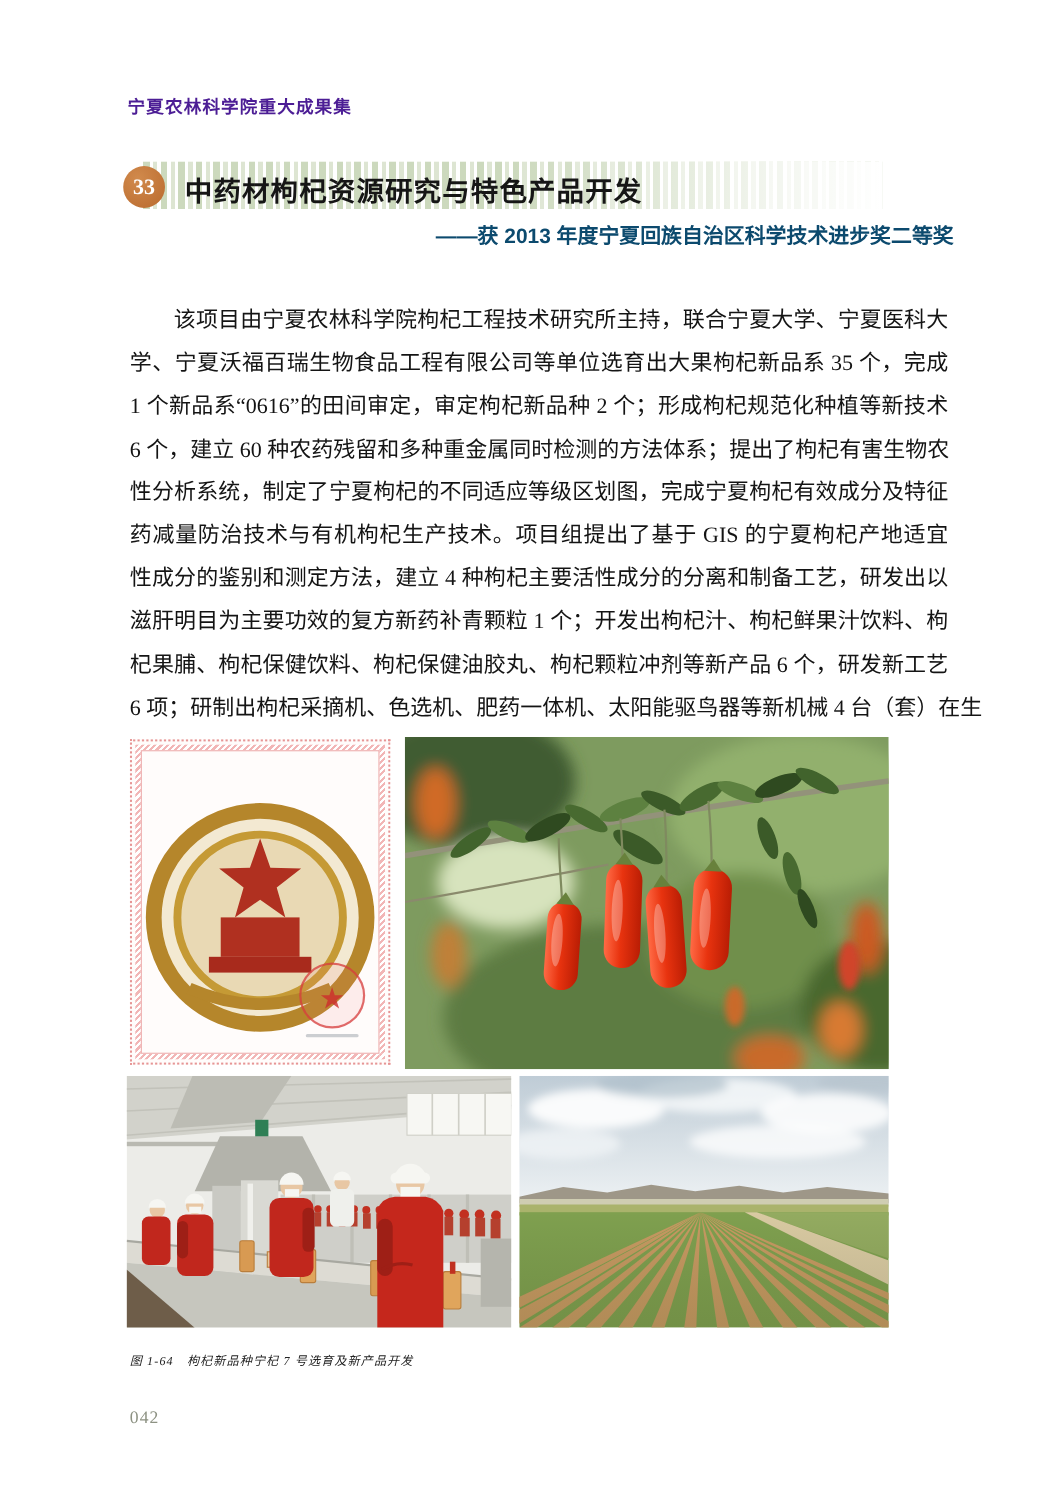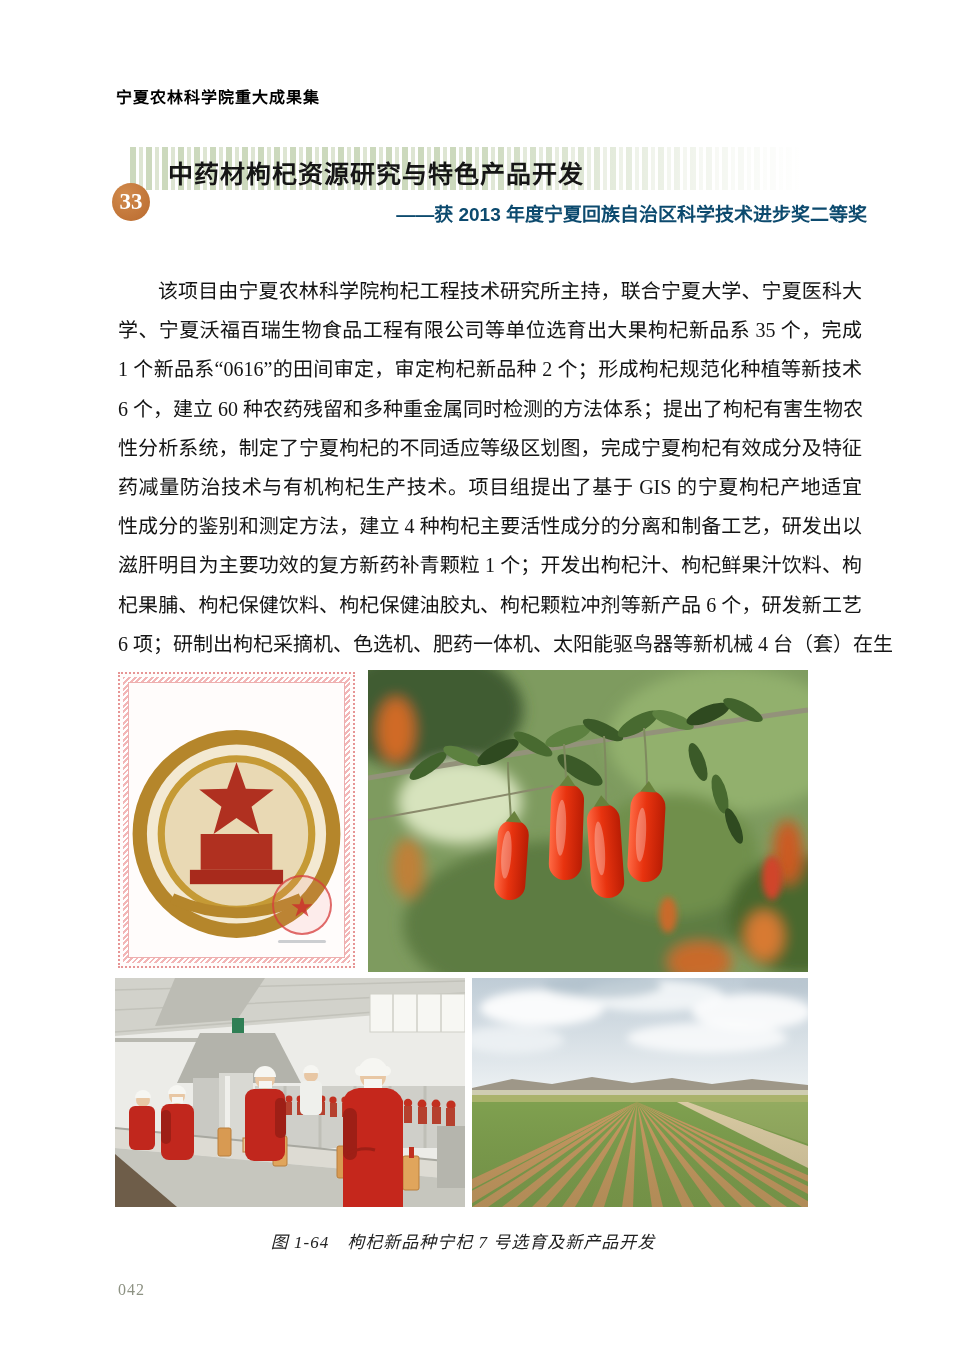--- a/index.html
+++ b/index.html
@@ -1,30 +1,30 @@
 <!DOCTYPE html>
 <html lang="zh-CN"><head>
 <meta charset="utf-8">
 <style>
   html,body{margin:0;padding:0;background:#ffffff;}
   .page{position:relative;width:962px;height:1361px;background:#ffffff;overflow:hidden;
         font-family:"Liberation Serif","DejaVu Serif",serif;}
 
   
   .book-header{position:absolute;left:116px;top:84px;font-family:"Liberation Sans","DejaVu Sans",sans-serif;
-        font-size:16px;font-weight:600;color:#000000;letter-spacing:1px;}
+        font-size:16px;font-weight:600;color:#4c1d95;letter-spacing:1px;}
 
   
   .title-band{position:absolute;left:130px;top:147px;width:672px;height:43px;
         background:repeating-linear-gradient(to right,#ccd9bd 0 6px,#ffffff 6px 9px,#dde5d2 9px 13px,#ffffff 13px 16px);}
   .title-band::after{content:"";position:absolute;inset:0;
         background:linear-gradient(to right,rgba(255,255,255,0) 0%,rgba(255,255,255,0) 50%,rgba(255,255,255,.75) 85%,#ffffff 100%);}
   .section-badge{position:absolute;left:112px;top:151px;width:38px;height:38px;border-radius:50%;
         background:radial-gradient(circle at 35% 30%,#d18a4c,#b96a2e);display:flex;align-items:center;justify-content:center;
-        color:#ffffff;font-weight:bold;font-size:23px;z-index:3;margin-top:32px;}
+        color:#ffffff;font-weight:bold;font-size:20px;z-index:3;}
   .section-title{position:absolute;left:168px;top:154px;z-index:3;font-size:25px;font-weight:bold;color:#161616;letter-spacing:1px;}
   .section-subtitle{position:absolute;left:16px;top:199px;width:851px;text-align:right;z-index:3;
         font-family:"Liberation Sans","DejaVu Sans",sans-serif;font-size:19px;font-weight:600;color:#0c4a6e;}
 
   
   .body-text{position:absolute;left:118px;top:272px;width:744px;}
   .body-line{width:744px;height:39.2px;line-height:39.2px;font-size:20px;color:#141414;
         text-align:justify;text-align-last:justify;white-space:nowrap;}
   .body-line.first{text-indent:40px;}
 
@@ -42,22 +42,22 @@
         border-image:repeating-linear-gradient(135deg,#f2b6b6 0 2px,#ffffff 2px 4px) 5;}
   .cert-inner{position:relative;width:100%;height:100%;box-sizing:border-box;border:1px solid #eeafaf;text-align:center;}
   .cert-emblem{margin:14px auto 0;width:56px;height:56px;}
   .cert-seal{position:absolute;right:12px;bottom:22px;width:56px;height:56px;border-radius:50%;
         border:2px solid rgba(214,60,60,.75);display:flex;align-items:center;justify-content:center;
         color:rgba(205,45,45,.8);font-size:22px;background:rgba(240,120,120,.12);}
   .cert-seal-date{position:absolute;right:18px;bottom:14px;width:48px;height:3px;border-radius:2px;
         background:#9aa0a8;opacity:.5;}
 
   
-  .fig-caption{position:absolute;left:118px;top:1228px;width:690px;text-align:center;
-        font-size:17px;font-style:italic;color:#222222;letter-spacing:1px;}
+  .fig-caption{position:absolute;left:118px;top:1228px;width:690px;text-align:left;
+        font-size:11px;font-style:italic;color:#222222;letter-spacing:1px;}
   .page-number{position:absolute;left:118px;top:1281px;font-size:16px;color:#8d9283;letter-spacing:1px;}
 </style>
 </head>
 <body>
 
 <div class="page">
 
   <div class="book-header">宁夏农林科学院重大成果集</div>
 
   <div class="title-band"></div>

